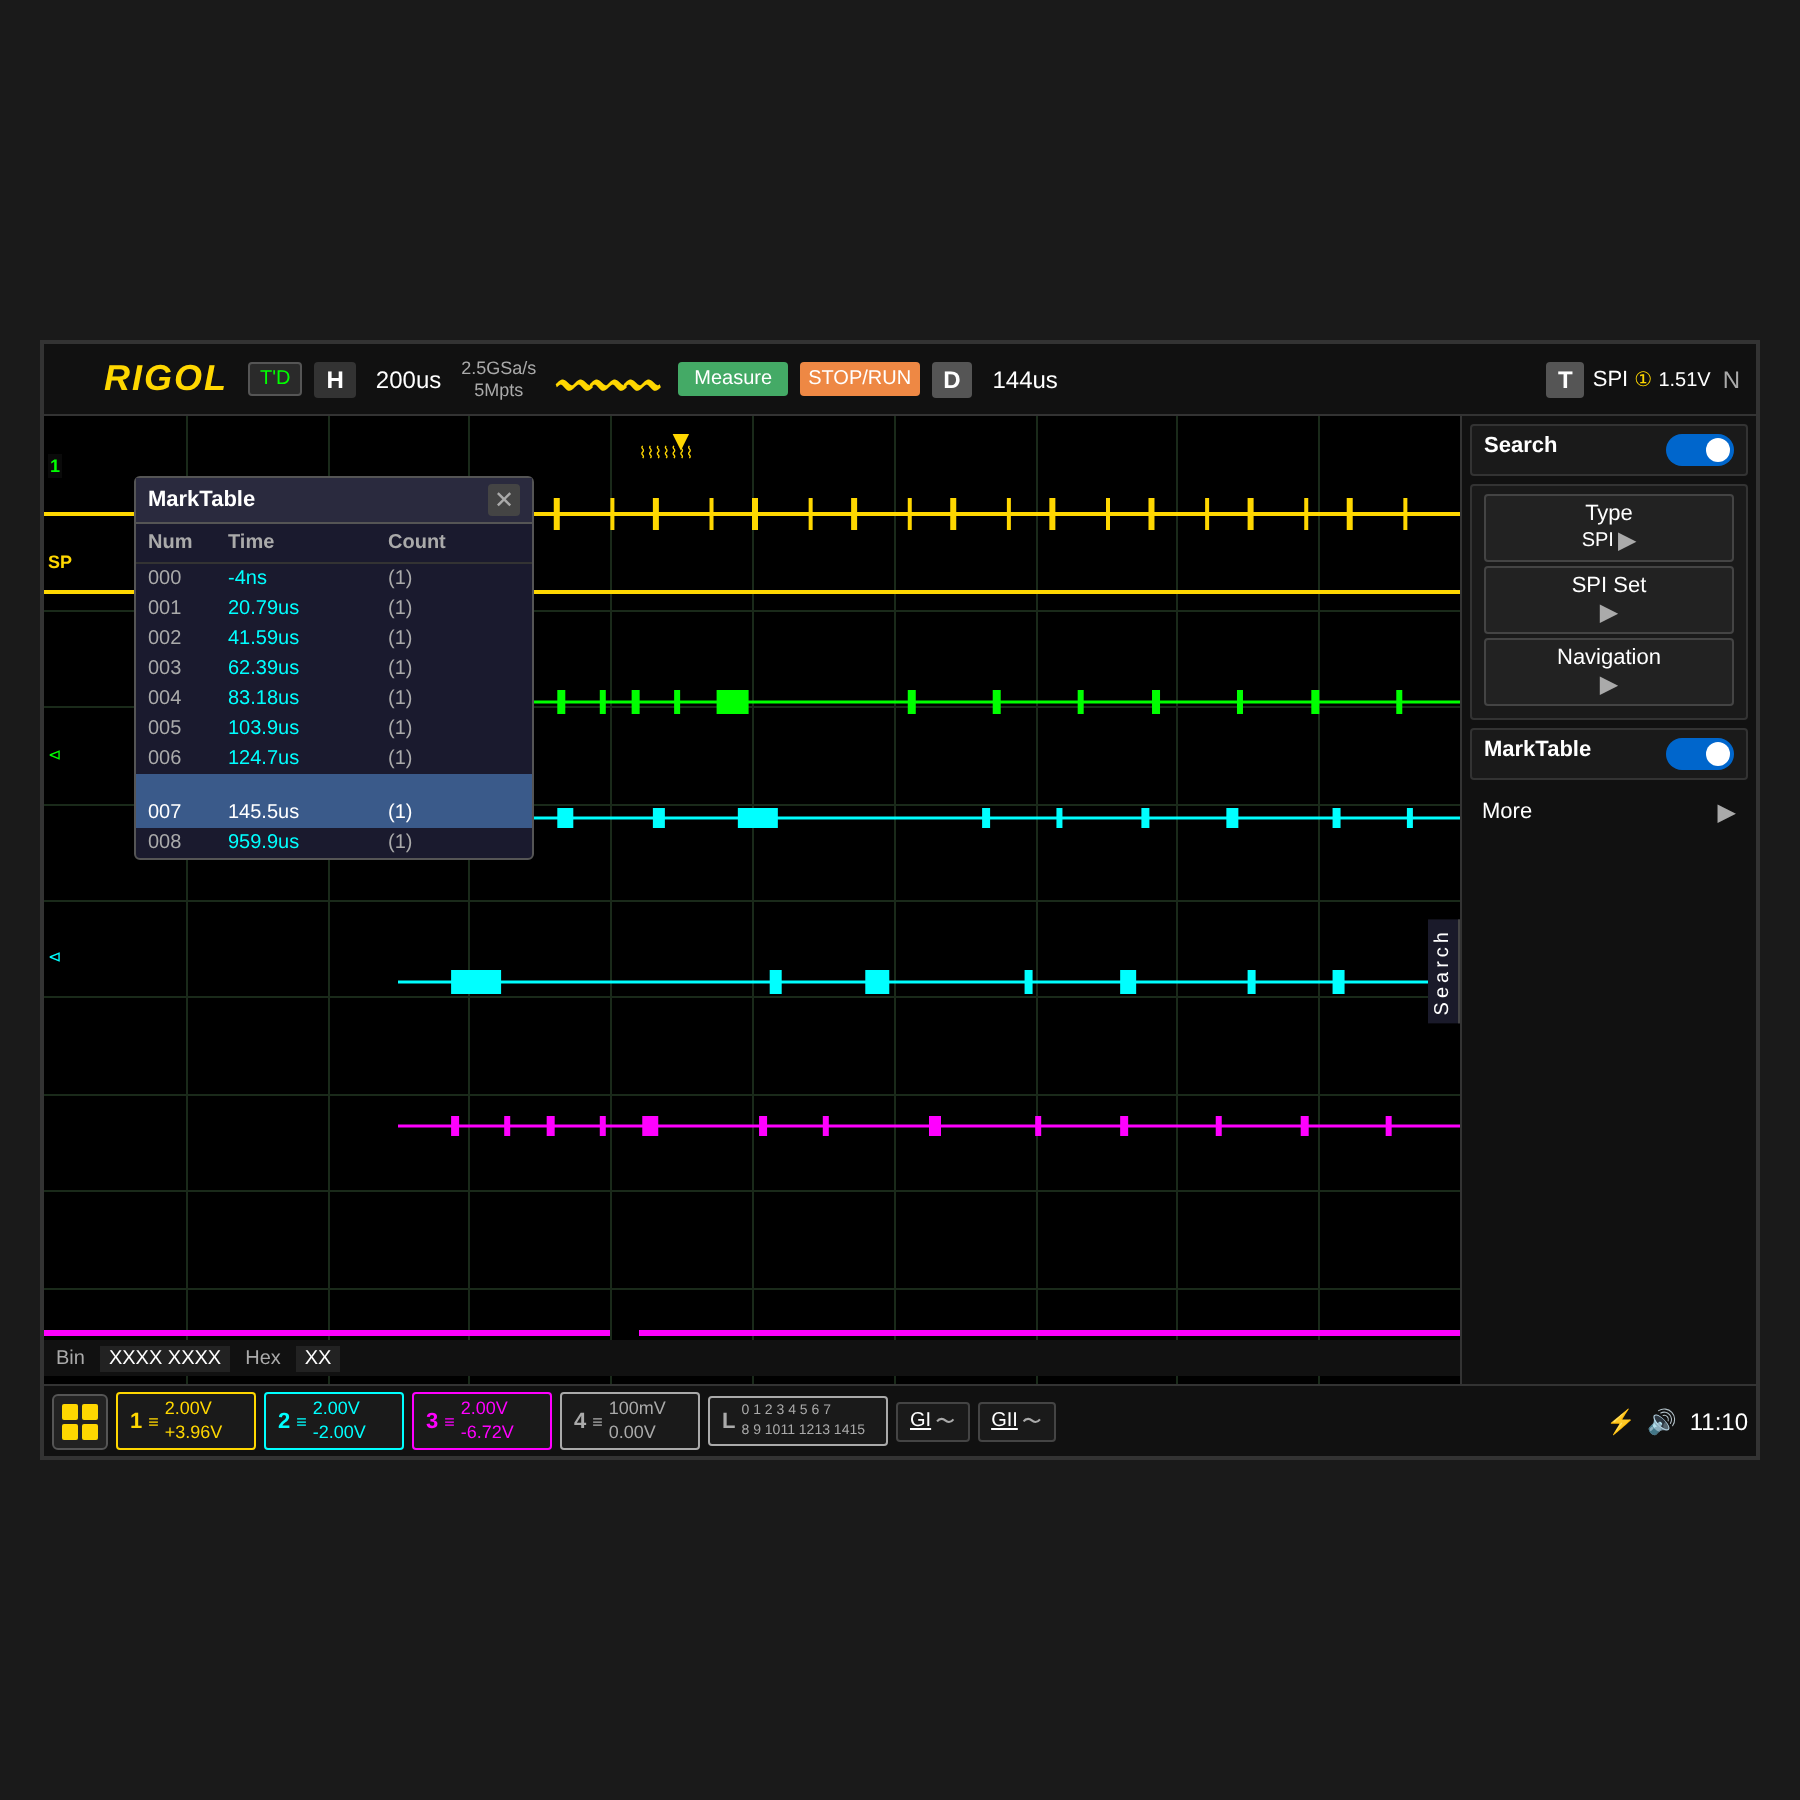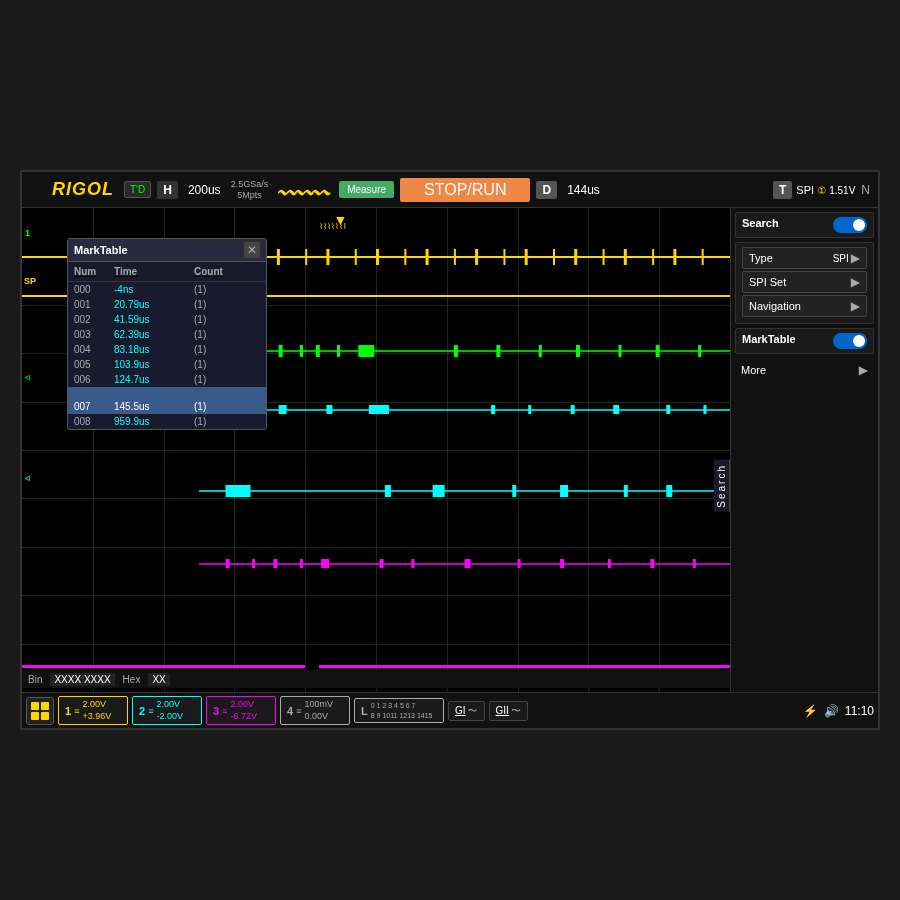--- a/index.html
+++ b/index.html
@@ -72,22 +72,22 @@
       color: #fff;
       font-size: 10px;
       padding: 3px 8px;
       border-radius: 2px;
       border: none;
       cursor: pointer;
     }
     .stop-run-btn {
       background: #e84;
       color: #fff;
-      font-size: 16px;
-      padding: 3px 24px;
+      font-size: 10px;
+      padding: 3px 4px;
       border-radius: 2px;
       border: none;
       cursor: pointer;
     }
     .d-label {
       background: #555;
       color: #fff;
       font-size: 12px;
       font-weight: bold;
       padding: 2px 6px;
@@ -178,21 +178,20 @@
       display: flex;
       align-items: center;
       justify-content: center;
       border-radius: 2px;
     }
     .mark-table-cols {
       display: grid;
       grid-template-columns: 40px 80px 60px;
       padding: 2px 4px;
       border-bottom: 1px solid #333;
-      text-decoration: underline;
     }
     .mark-col-header {
       color: #aaa;
       font-size: 10px;
       font-weight: bold;
       padding: 2px;
     }
     .mark-table-row {
       display: grid;
       grid-template-columns: 40px 80px 60px;
@@ -283,20 +282,21 @@
     .sidebar-btn {
       display: flex;
       justify-content: space-between;
       align-items: center;
       background: #222;
       border: 1px solid #444;
       border-radius: 2px;
       padding: 3px 6px;
       cursor: pointer;
       margin-bottom: 2px;
+      flex-direction: column;
     }
     .sidebar-btn-label {
       color: #fff;
       font-size: 11px;
     }
     .navigation-section {
       background: #0a3a6a;
       border: 2px solid #1a6aaa;
       border-radius: 3px;
       padding: 4px 6px;

